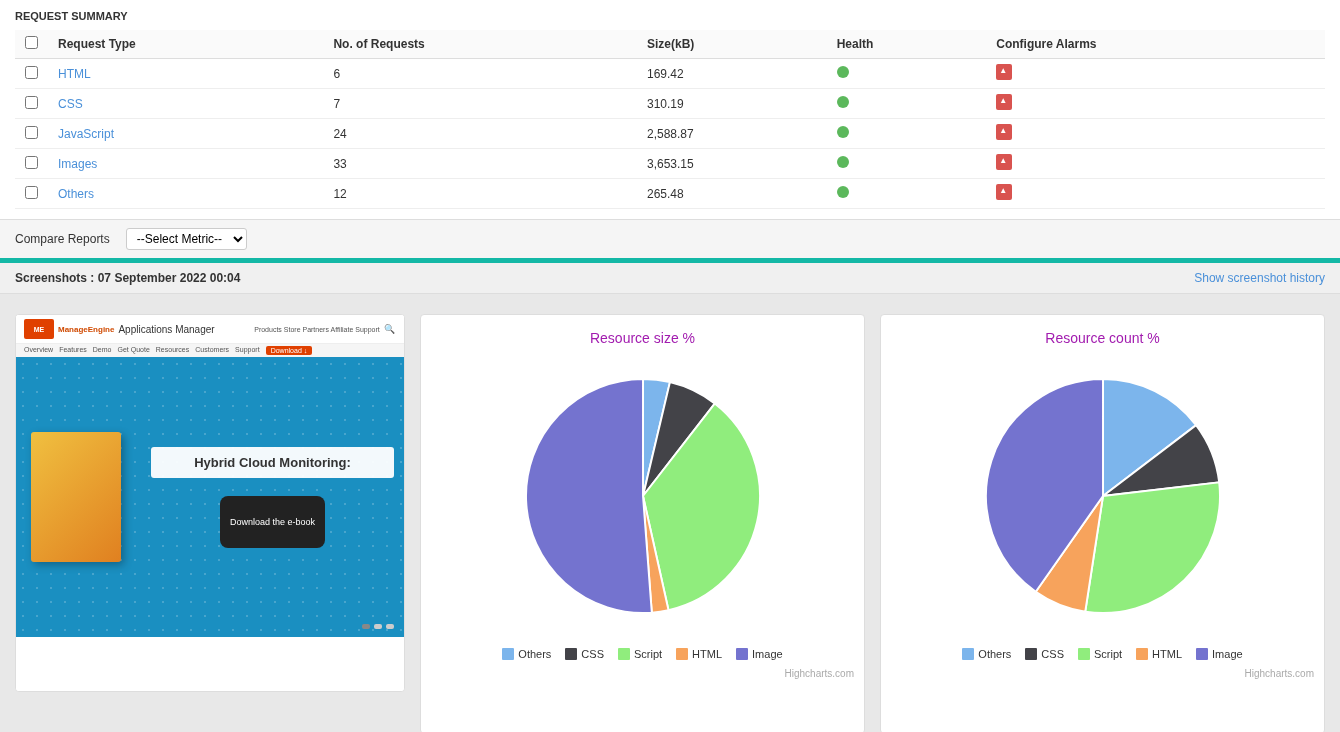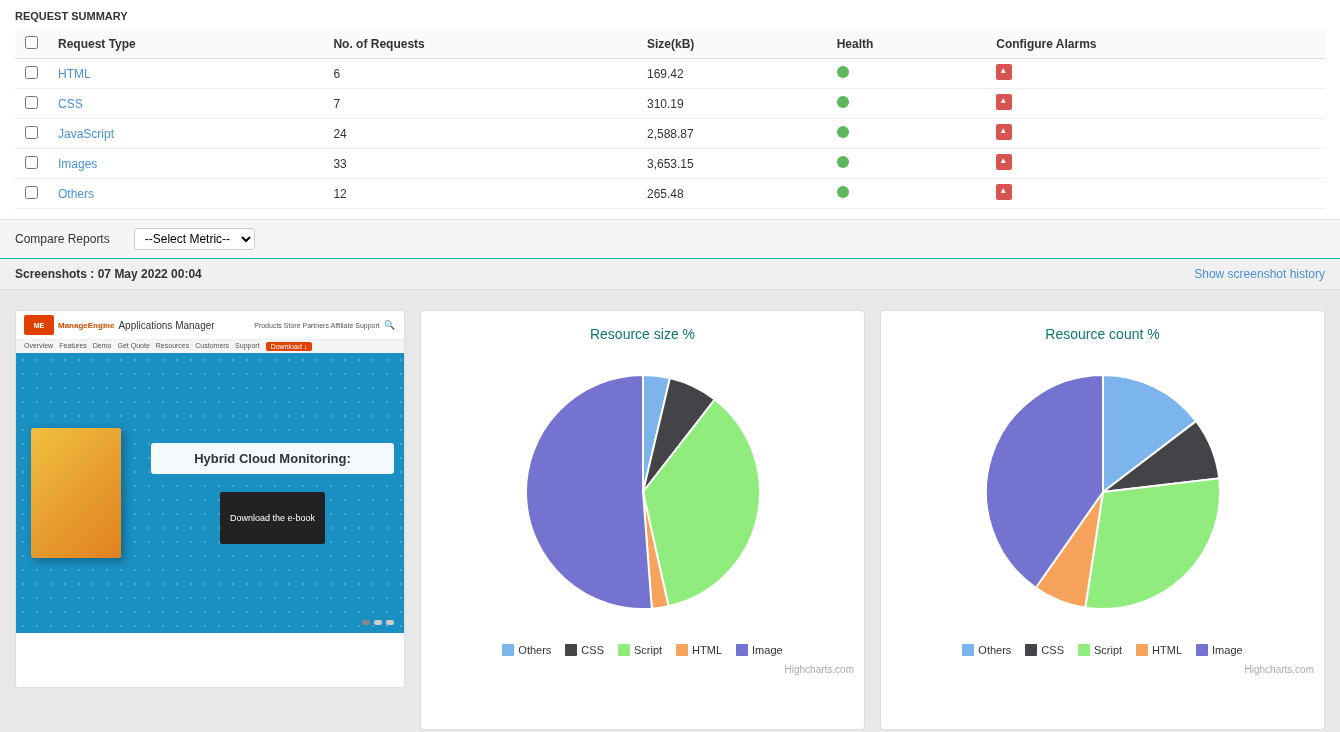--- a/index.html
+++ b/index.html
@@ -18,21 +18,21 @@
     }
     table.summary-table td { padding: 5px 10px; border-bottom: 1px solid #eee; font-size: 12px; }
     .link-blue { color: #4a90d9; cursor: pointer; }
     .health-dot { width: 12px; height: 12px; border-radius: 50%; background: #5cb85c; display: inline-block; }
     .alarm-icon { width: 16px; height: 16px; background: #d9534f; display: inline-block; border-radius: 2px; position: relative; cursor: pointer; }
     .alarm-icon::after { content: '▲'; color: white; font-size: 8px; position: absolute; top: 2px; left: 3px; }
     .checkbox-cell { width: 20px; }
     input[type="checkbox"] { cursor: pointer; }
 
     
-    .compare-bar { padding: 8px 15px; background: #f5f5f5; border-bottom: 1px solid #14b8a6; display: flex; align-items: center; gap: 24px; font-size: 12px; }
+    .compare-bar { padding: 8px 15px; background: #f5f5f5; border-bottom: 5px solid #14b8a6; display: flex; align-items: center; gap: 16px; font-size: 12px; }
     .compare-bar select { font-size: 12px; padding: 2px 6px; border: 1px solid #ccc; border-radius: 3px; background: white; cursor: pointer; }
 
     
     .screenshots-bar { padding: 8px 15px; background: #f0f0f0; border-bottom: 1px solid #ddd; display: flex; align-items: center; justify-content: space-between; font-size: 12px; }
     .screenshots-bar .title { font-weight: bold; color: #333; }
     .screenshots-bar .link-blue { font-size: 12px; }
 
     
     .main-content { padding: 20px 15px; background: #e8e8e8; }
     .charts-row { display: flex; gap: 15px; align-items: flex-start; }
@@ -44,31 +44,31 @@
     .screenshot-preview { width: 100%; height: 376px; background: #fff; overflow: hidden; position: relative; }
 
     
     .fake-site { width: 100%; height: 100%; background: white; }
     .fake-site-header { background: white; padding: 4px 8px; display: flex; align-items: center; justify-content: space-between; border-bottom: 1px solid #eee; }
     .fake-site-body { background: #1a8fc1; height: 280px; position: relative; display: flex; align-items: center; }
     .fake-site-book { width: 90px; height: 130px; background: linear-gradient(135deg, #f0c040, #e08020); margin: 20px; border-radius: 3px; box-shadow: 3px 3px 8px rgba(0,0,0,0.3); }
     .fake-site-text { color: white; padding: 10px; flex: 1; text-align: center; }
     .fake-site-text h2 { font-size: 13px; font-weight: bold; margin-bottom: 6px; color: #333; background: rgba(255,255,255,0.95); padding: 8px; border-radius: 3px; }
     .fake-site-text p { font-size: 9px; color: #333; background: rgba(255,255,255,0.95); padding: 4px 8px; border-radius: 3px; margin-bottom: 8px; }
-    .fake-site-btn { background: #222; color: white; font-size: 9px; padding: 21px 10px; border-radius: 2px; display: inline-block; cursor: pointer; margin-top: 12px; }
+    .fake-site-btn { background: #222; color: white; font-size: 9px; padding: 21px 10px; border-radius: 8px; display: inline-block; cursor: pointer; margin-top: 12px; }
     .fake-site-footer { background: white; padding: 6px 8px; display: flex; align-items: center; justify-content: space-between; }
     .fake-site-footer-text { font-size: 9px; color: #555; font-style: italic; }
     .fake-site-footer-icon { width: 24px; height: 28px; background: #f0c040; border-radius: 2px; display: flex; align-items: center; justify-content: center; font-size: 8px; }
 
     
     .chart-panel {
       flex: 1; background: white; border: 1px solid #ddd; border-radius: 4px; padding: 15px 10px 10px;
       min-height: 420px; display: flex; flex-direction: column; align-items: center;
     }
-    .chart-title { font-size: 14px; color: #0f766e; margin-bottom: 10px; text-align: right; }
+    .chart-title { font-size: 14px; color: #a21caf; margin-bottom: 10px; text-align: right; }
     .pie-container { width: 260px; height: 260px; position: relative; margin: 10px auto; }
     svg.pie { width: 100%; height: 100%; }
 
     .chart-legend { display: flex; flex-wrap: wrap; gap: 8px 14px; justify-content: center; margin-top: 12px; font-size: 11px; }
     .legend-item { display: flex; align-items: center; gap: 4px; }
     .legend-swatch { width: 12px; height: 12px; border-radius: 1px; flex-shrink: 0; }
     .highcharts-credit { font-size: 10px; color: #aaa; margin-top: 8px; align-self: flex-end; }
 
     .nav-dots { display: flex; gap: 4px; position: absolute; bottom: 8px; right: 10px; }
     .nav-dot { width: 8px; height: 5px; background: #ccc; border-radius: 2px; }
@@ -152,21 +152,21 @@
   <div class="compare-bar">
     <span>Compare Reports</span>
     <select>
       <option>--Select Metric--</option>
       <option>No. of Requests</option>
       <option>Size(kB)</option>
     </select>
   </div>
 
   <div class="screenshots-bar">
-    <span class="title">Screenshots : 07 May 2022 00:04</span>
+    <span class="title">Screenshots : 07 September 2022 00:04</span>
     <span class="link-blue">Show screenshot history</span>
   </div>
 
   <div class="main-content">
     <div class="charts-row">
 
       <div class="screenshot-panel">
         <div class="screenshot-preview">
           <div class="fake-site">
             <div class="fake-site-header">

